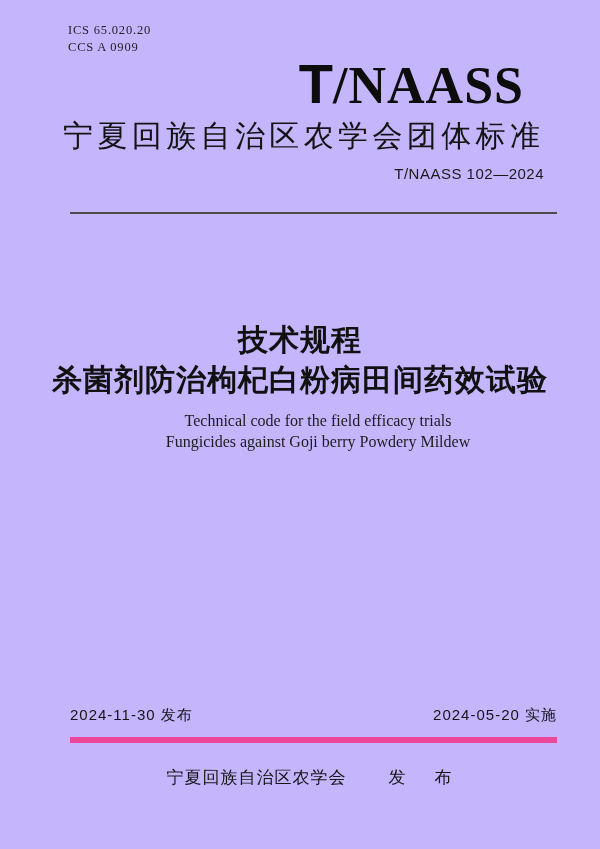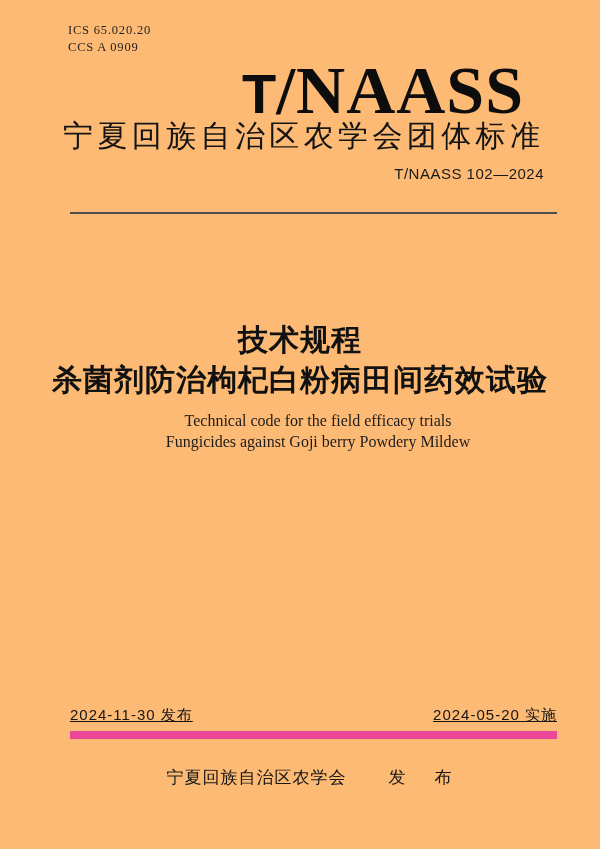--- a/index.html
+++ b/index.html
@@ -5,21 +5,21 @@
   * { margin: 0; padding: 0; box-sizing: border-box; }
   html, body { background: #ffffff; }
   body {
     width: 600px; height: 849px;
     font-family: "Liberation Sans", sans-serif;
     color: #1a1a1a;
   }
   .page {
     position: relative;
     width: 600px; height: 849px;
-    background: #fdba74;
+    background: #c4b5fd;
     overflow: hidden;
   }
 
   
   .ics-block {
     position: absolute; left: 68px; top: 22px;
     font-family: "Liberation Serif", serif;
     font-size: 12.5px; line-height: 17px;
     letter-spacing: 0.8px;
     color: #1f1f1f;
@@ -30,21 +30,21 @@
     position: absolute; top: 56px; right: 76px;
     line-height: 1; white-space: nowrap;
     color: #0d0d0d;
   }
   .logo .logo-t {
     font-family: "Liberation Sans", sans-serif;
     font-weight: 900; font-size: 56px;
   }
   .logo .logo-rest {
     font-family: "Liberation Serif", serif;
-    font-weight: 700; font-size: 68px;
+    font-weight: 700; font-size: 52px;
     letter-spacing: 1px;
   }
 
   
   .org-title {
     position: absolute; left: 63px; right: 60px; top: 116px;
     font-size: 30px; line-height: 40px;
     font-weight: 500;
     text-align: justify; text-align-last: justify;
     color: #141414;
@@ -82,24 +82,23 @@
     font-size: 16px; line-height: 21px;
     color: #1c1c1c;
     margin-left: 36px;
   }
 
   
   .date-row {
     position: absolute; left: 70px; right: 43px; top: 706px;
     display: flex; justify-content: space-between; align-items: flex-end;
     font-size: 15px; letter-spacing: 1px;
-    padding-bottom: 6px;
-    border-bottom: 8px solid #ec4899;
+    padding-bottom: 12px;
+    border-bottom: 6px solid #ec4899;
     color: #161616;
-    text-decoration: underline;
   }
 
   
   .publisher-row {
     position: absolute; left: 0; right: 0; top: 766px;
     text-align: center;
     font-size: 17px; letter-spacing: 1px;
     color: #161616;
     padding-left: 24px;
   }

